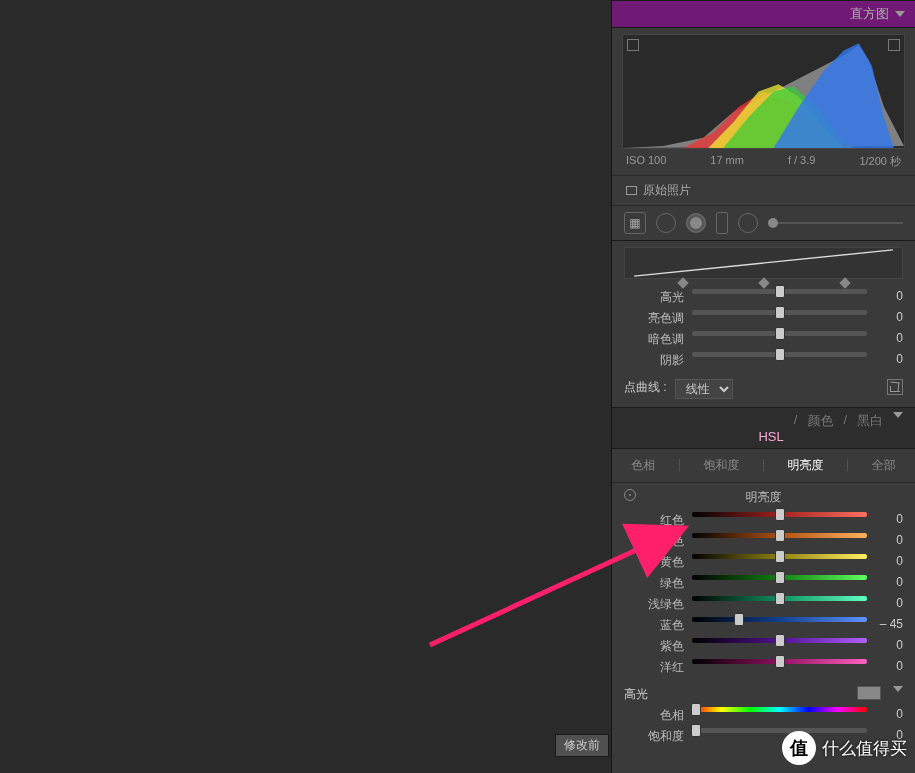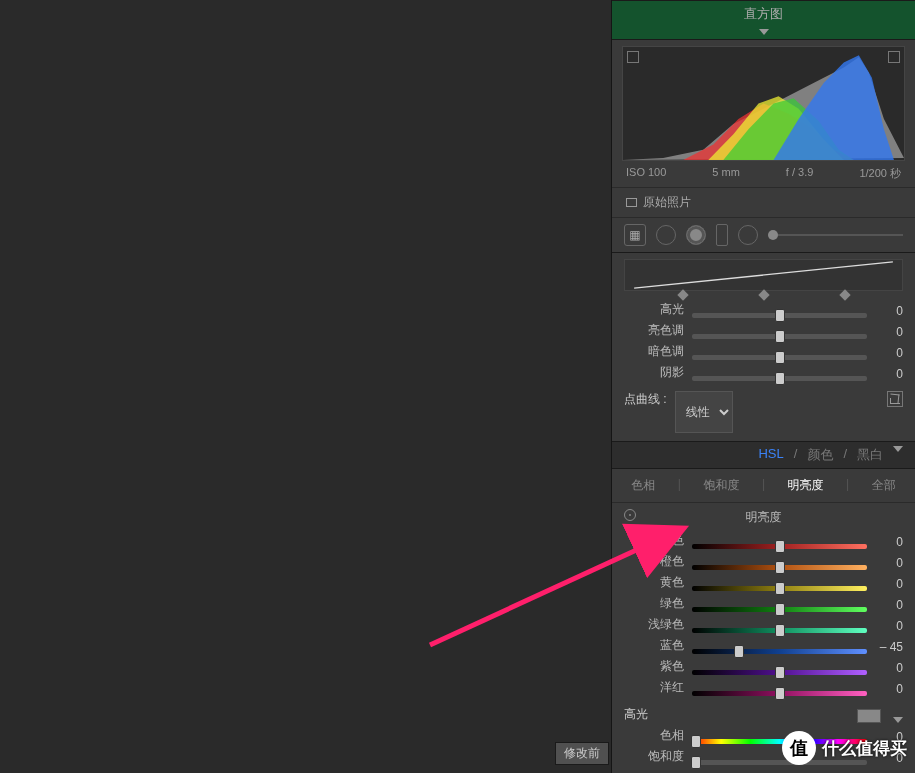--- a/index.html
+++ b/index.html
@@ -1,39 +1,39 @@
 <!DOCTYPE html>
 <html><head>
 <meta charset="utf-8">
 <style>
   * { margin:0; padding:0; box-sizing:border-box; font-family:"Microsoft YaHei","PingFang SC",sans-serif; }
   body { background:#1a1a1a; width:915px; height:773px; overflow:hidden; color:#ccc; font-size:12px; position:relative; }
   .main { display:flex; width:100%; height:100%; }
-  .preview { flex:1; background:#2a2a2a; display:flex; flex-direction:column; gap:4px; padding:2px 2px 8px 2px; }
+  .preview { flex:1; background:#2a2a2a; display:flex; flex-direction:column; gap:4px; padding:2px 2px 16px 2px; }
   .img-wrap { position:relative; flex:1; background:linear-gradient(to bottom,#6cacde 0%,#9cc5e2 40%,#cde1ed 62%,#aab3b8 68%,#9097a0 85%,#8d9399 100%); overflow:hidden; }
   .img-wrap::before { content:""; position:absolute; left:0; right:0; top:62%; height:38%; background:linear-gradient(to bottom,#cfd4d8 0%,#b0b6bb 30%,#7a8086 100%); }
   .lattice { position:absolute; left:24%; top:-6%; width:82%; height:80%; transform:skewX(-9deg); }
   .lattice .l { position:absolute; background:rgba(250,250,252,.9); box-shadow:0 0 3px rgba(0,0,0,.15); }
   
   .lattice .d1 { left:10%; top:0; width:8px; height:140%; transform:rotate(32deg); }
   .lattice .d2 { left:25%; top:0; width:7px; height:140%; transform:rotate(32deg); }
   .lattice .d3 { left:42%; top:0; width:7px; height:140%; transform:rotate(32deg); }
   .lattice .d4 { left:60%; top:0; width:7px; height:140%; transform:rotate(32deg); }
   .lattice .d5 { left:78%; top:0; width:7px; height:140%; transform:rotate(32deg); }
   .lattice .e1 { left:10%; top:-10%; width:8px; height:140%; transform:rotate(-45deg); }
   .lattice .e2 { left:30%; top:-10%; width:7px; height:140%; transform:rotate(-45deg); }
   .lattice .e3 { left:52%; top:-10%; width:7px; height:140%; transform:rotate(-45deg); }
   .lattice .e4 { left:74%; top:-10%; width:7px; height:140%; transform:rotate(-45deg); }
   .cloud { position:absolute; left:5%; top:35%; width:40%; height:15%; background:radial-gradient(ellipse at center,rgba(255,255,255,.85) 0%,rgba(255,255,255,0) 70%); filter:blur(4px); }
   .label-tag { position:absolute; right:0; bottom:0; background:#505050; color:#ccc; padding:2px 8px; font-size:12px; border:1px solid #1a1a1a; }
   .after .img-wrap { filter:saturate(1.15) contrast(1.05); }
   .after .img-wrap { background:linear-gradient(to bottom,#3d8dcf 0%,#6dace0 40%,#bad9eb 62%,#aab3b8 68%,#8e959d 85%,#898f96 100%); }
 
   .side { width:304px; background:#3a3a3a; display:flex; flex-direction:column; border-left:1px solid #151515; }
-  .panel-hd { background:#14532d; padding:4px 10px; text-align:right; color:#aaa; border-top:1px solid #1a1a1a; border-bottom:1px solid #1a1a1a; display:flex; justify-content:flex-end; align-items:center; gap:6px; font-size:13px;flex-direction:column; }
+  .panel-hd { background:#701a75; padding:4px 10px; text-align:right; color:#aaa; border-top:1px solid #1a1a1a; border-bottom:1px solid #1a1a1a; display:flex; justify-content:flex-end; align-items:center; gap:6px; font-size:13px; }
   .tog { width:0; height:0; border-left:5px solid transparent; border-right:5px solid transparent; border-top:6px solid #999; display:inline-block; }
 
   .histogram { height:115px; margin:6px 10px 2px 10px; background:#2a2a2a; border:1px solid #454545; position:relative; overflow:hidden; }
   .histogram svg { position:absolute; inset:0; width:100%; height:100%; }
   .clip { position:absolute; top:4px; width:12px; height:12px; border:1px solid #777; }
   .clip.l { left:4px; } .clip.r { right:4px; }
   .histo-info { display:flex; justify-content:space-between; padding:3px 14px 6px 14px; font-size:11px; color:#999; }
   .orig-line { padding:6px 14px; color:#aaa; border-top:1px solid #2a2a2a; border-bottom:1px solid #2a2a2a; display:flex; align-items:center; gap:6px; }
   .orig-line .box { width:11px; height:9px; border:1px solid #999; }
 
@@ -44,61 +44,61 @@
   .tool.rect { border-radius:2px; width:12px; }
   .tool-slider { flex:1; height:2px; background:#555; position:relative; }
   .tool-slider .kn { position:absolute; left:0; top:-4px; width:10px; height:10px; border-radius:50%; background:#888; }
 
   .curve-box { margin:6px 12px 4px 12px; height:32px; background:#333; border:1px solid #444; position:relative; }
   .curve-box svg { position:absolute; inset:0; width:100%; height:100%; }
   .curve-pts { display:flex; justify-content:space-around; padding:0 30px; }
   .pt { width:8px; height:8px; background:#888; transform:rotate(45deg); margin-top:-4px; }
 
   .region-title { text-align:center; color:#bbb; padding:8px 0 4px 0; font-size:12px; }
-  .sld-row { display:flex; align-items:flex-end; padding:2px 12px; gap:8px; }
+  .sld-row { display:flex; align-items:flex-start; padding:2px 12px; gap:8px; }
   .sld-lbl { width:60px; text-align:right; color:#bbb; font-size:12px; }
   .sld-track { flex:1; height:5px; background:#555; position:relative; border-radius:2px; }
   .sld-track.grad-r { background:linear-gradient(to right,#000,#a02020,#ff7060); }
   .sld-track.grad-o { background:linear-gradient(to right,#000,#b05010,#ffb060); }
   .sld-track.grad-y { background:linear-gradient(to right,#000,#908010,#fff060); }
   .sld-track.grad-g { background:linear-gradient(to right,#000,#108010,#60ff60); }
   .sld-track.grad-a { background:linear-gradient(to right,#000,#109060,#60ffc0); }
   .sld-track.grad-b { background:linear-gradient(to right,#000,#104090,#6090ff); }
   .sld-track.grad-p { background:linear-gradient(to right,#000,#501090,#b060ff); }
   .sld-track.grad-m { background:linear-gradient(to right,#000,#901060,#ff60c0); }
   .sld-track.grad-hue { background:linear-gradient(to right,#f00,#ff0,#0f0,#0ff,#00f,#f0f,#f00); }
   .sld-knob { position:absolute; top:-4px; width:10px; height:13px; background:#ccc; border:1px solid #333; border-radius:2px; transform:translateX(-50%); }
   .sld-val { width:28px; text-align:right; color:#ccc; font-size:12px; }
 
   .pt-curve-row { display:flex; align-items:flex-start; justify-content:center; gap:8px; padding:8px 12px; }
-  .pt-curve-row select { background:#444; color:#ccc; border:1px solid #555; padding:12px 6px; font-size:12px; }
+  .pt-curve-row select { background:#444; color:#ccc; border:1px solid #555; padding:1px 6px; font-size:12px; }
   .exp-ic { width:16px; height:16px; border:1px solid #777; margin-left:auto; position:relative; }
   .exp-ic::before { content:""; position:absolute; left:2px; bottom:2px; right:2px; top:6px; border-left:1px solid #999; border-bottom:1px solid #999; }
   .exp-ic::after { content:""; position:absolute; left:2px; top:2px; width:8px; height:8px; border-top:1px solid #999; border-right:1px solid #999; transform:rotate(7deg); }
 
   .tabs-sub { display:flex; justify-content:space-around; padding:6px 4px; border-bottom:1px solid #2a2a2a; }
   .tabs-sub span { color:#888; padding:2px 8px; cursor:pointer; font-size:12px; }
   .tabs-sub span.active { color:#fff; }
   .tabs-sub .sep { color:#555; padding:2px 0; }
 
   .panel-hsl { display:flex; justify-content:flex-end; gap:10px; padding:4px 12px; background:#2d2d2d; border-top:1px solid #1a1a1a; border-bottom:1px solid #1a1a1a; font-size:13px; }
   .panel-hsl span { color:#777; }
-  .panel-hsl span.active { color:#3b82f6; }
+  .panel-hsl span.active { color:#f9a8d4;margin-top:17px; }
 
   .sect-title { text-align:center; color:#bbb; padding:6px 0 4px 0; position:relative; }
   .target-ic { position:absolute; left:12px; top:6px; width:12px; height:12px; border:1px solid #888; border-radius:50%; }
   .target-ic::before { content:""; position:absolute; left:4px; top:4px; width:2px; height:2px; background:#888; border-radius:50%; }
 
   .arrow { position:absolute; left:425px; top:520px; width:270px; height:130px; pointer-events:none; z-index:50; }
 
   .split-hd .swatch { width:24px; height:14px; background:#888; border:1px solid #555; }
 
   .watermark { position:absolute; right:8px; bottom:8px; display:flex; align-items:center; gap:6px; z-index:60; }
   .wm-circ { width:34px; height:34px; border-radius:50%; background:#fff; color:#000; display:flex; align-items:center; justify-content:center; font-weight:bold; font-size:18px; }
-  .wm-txt { color:#fff; font-size:17px; font-weight:bold; text-shadow:0 0 3px #000; }
+  .wm-txt { color:#fff; font-size:17px; font-weight:normal; text-shadow:0 0 3px #000; }
 </style>
 </head>
 <body>
 
 <div class="main">
   <div class="preview">
     <div class="before" style="flex:1;position:relative">
       <div class="img-wrap">
         <div class="cloud"></div>
         <div class="lattice">
@@ -128,21 +128,21 @@
       <svg viewBox="0 0 280 110" preserveAspectRatio="none">
         <path d="M0,110 L40,108 L80,100 L110,75 L140,60 L170,45 L200,30 L220,20 L235,10 L245,25 L260,70 L280,108 Z" fill="#bbb" opacity=".6"></path>
         <path d="M60,110 L90,95 L115,70 L140,55 L165,65 L190,80 L210,100 L230,110 Z" fill="#e33" opacity=".75"></path>
         <path d="M85,110 L110,85 L135,55 L155,48 L175,60 L200,90 L220,110 Z" fill="#ee3" opacity=".75"></path>
         <path d="M100,110 L125,80 L150,55 L170,50 L195,72 L215,100 L230,110 Z" fill="#3c3" opacity=".7"></path>
         <path d="M150,110 L175,70 L200,35 L220,15 L235,8 L248,30 L260,80 L270,110 Z" fill="#37e" opacity=".82"></path>
       </svg>
     </div>
     <div class="histo-info">
       <span>ISO 100</span>
-      <span>5 mm</span>
+      <span>17 mm</span>
       <span>f / 3.9</span>
       <span>1/200 秒</span>
     </div>
     <div class="orig-line">
       <span class="box"></span>
       <span>原始照片</span>
     </div>
 
     <div class="toolbar">
       <div class="tool">▦</div>

